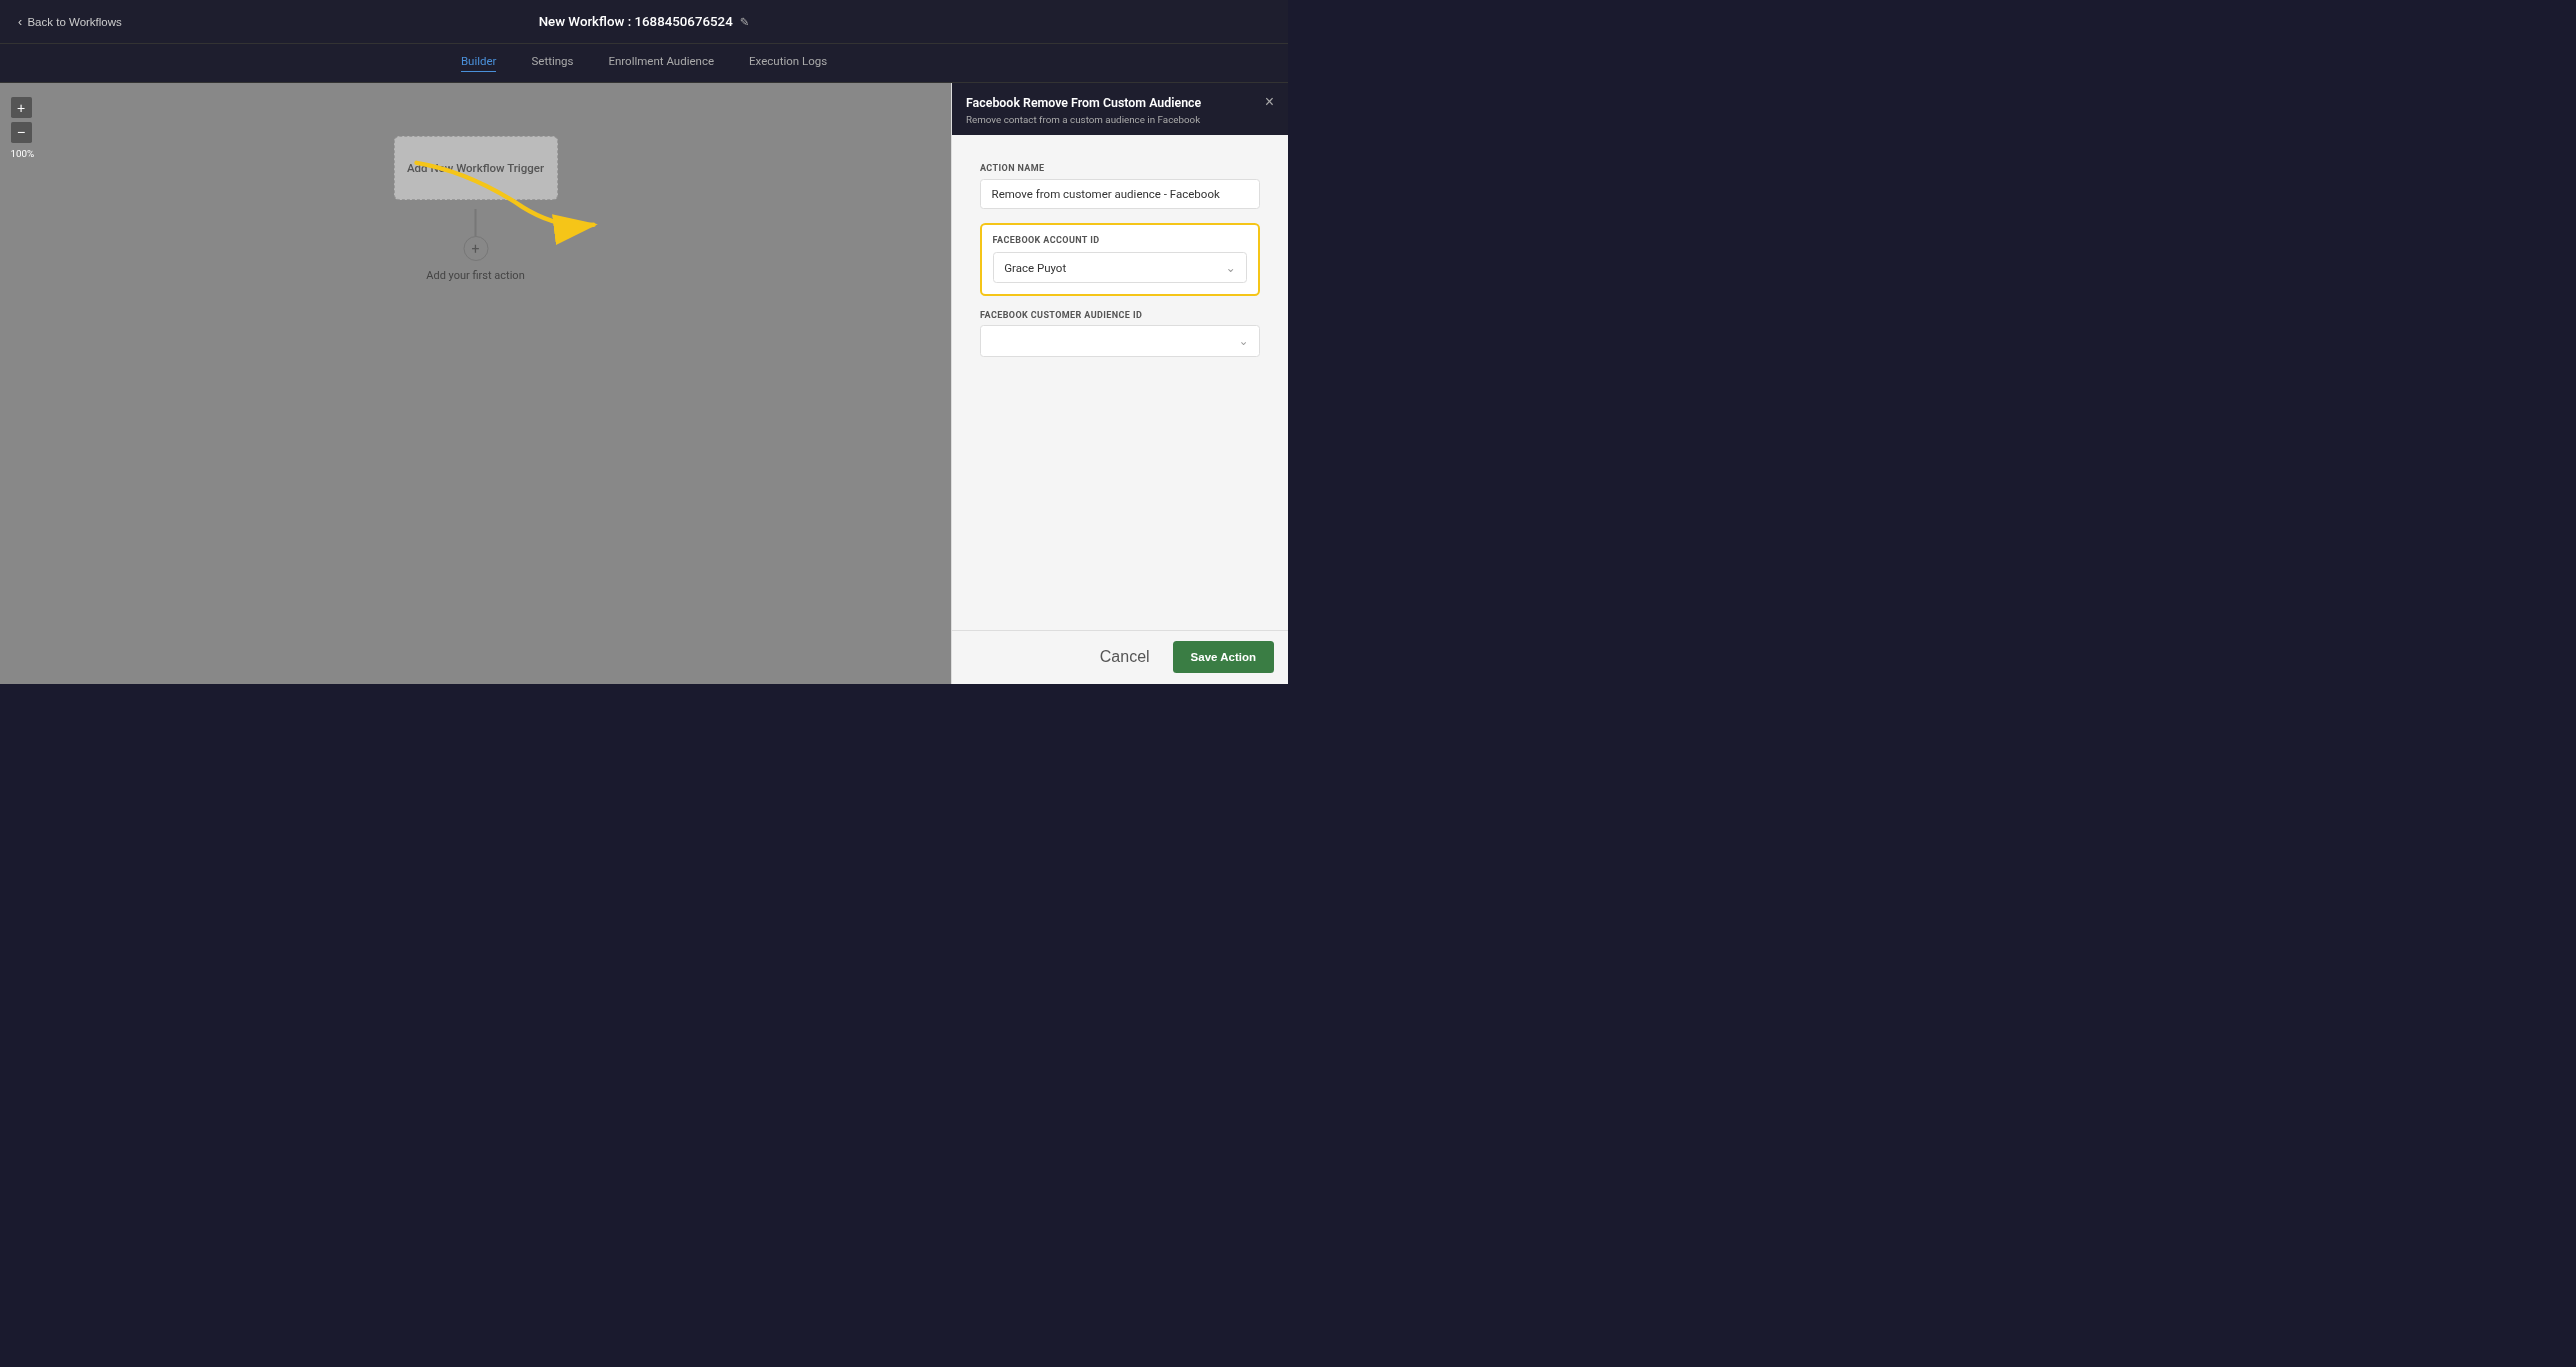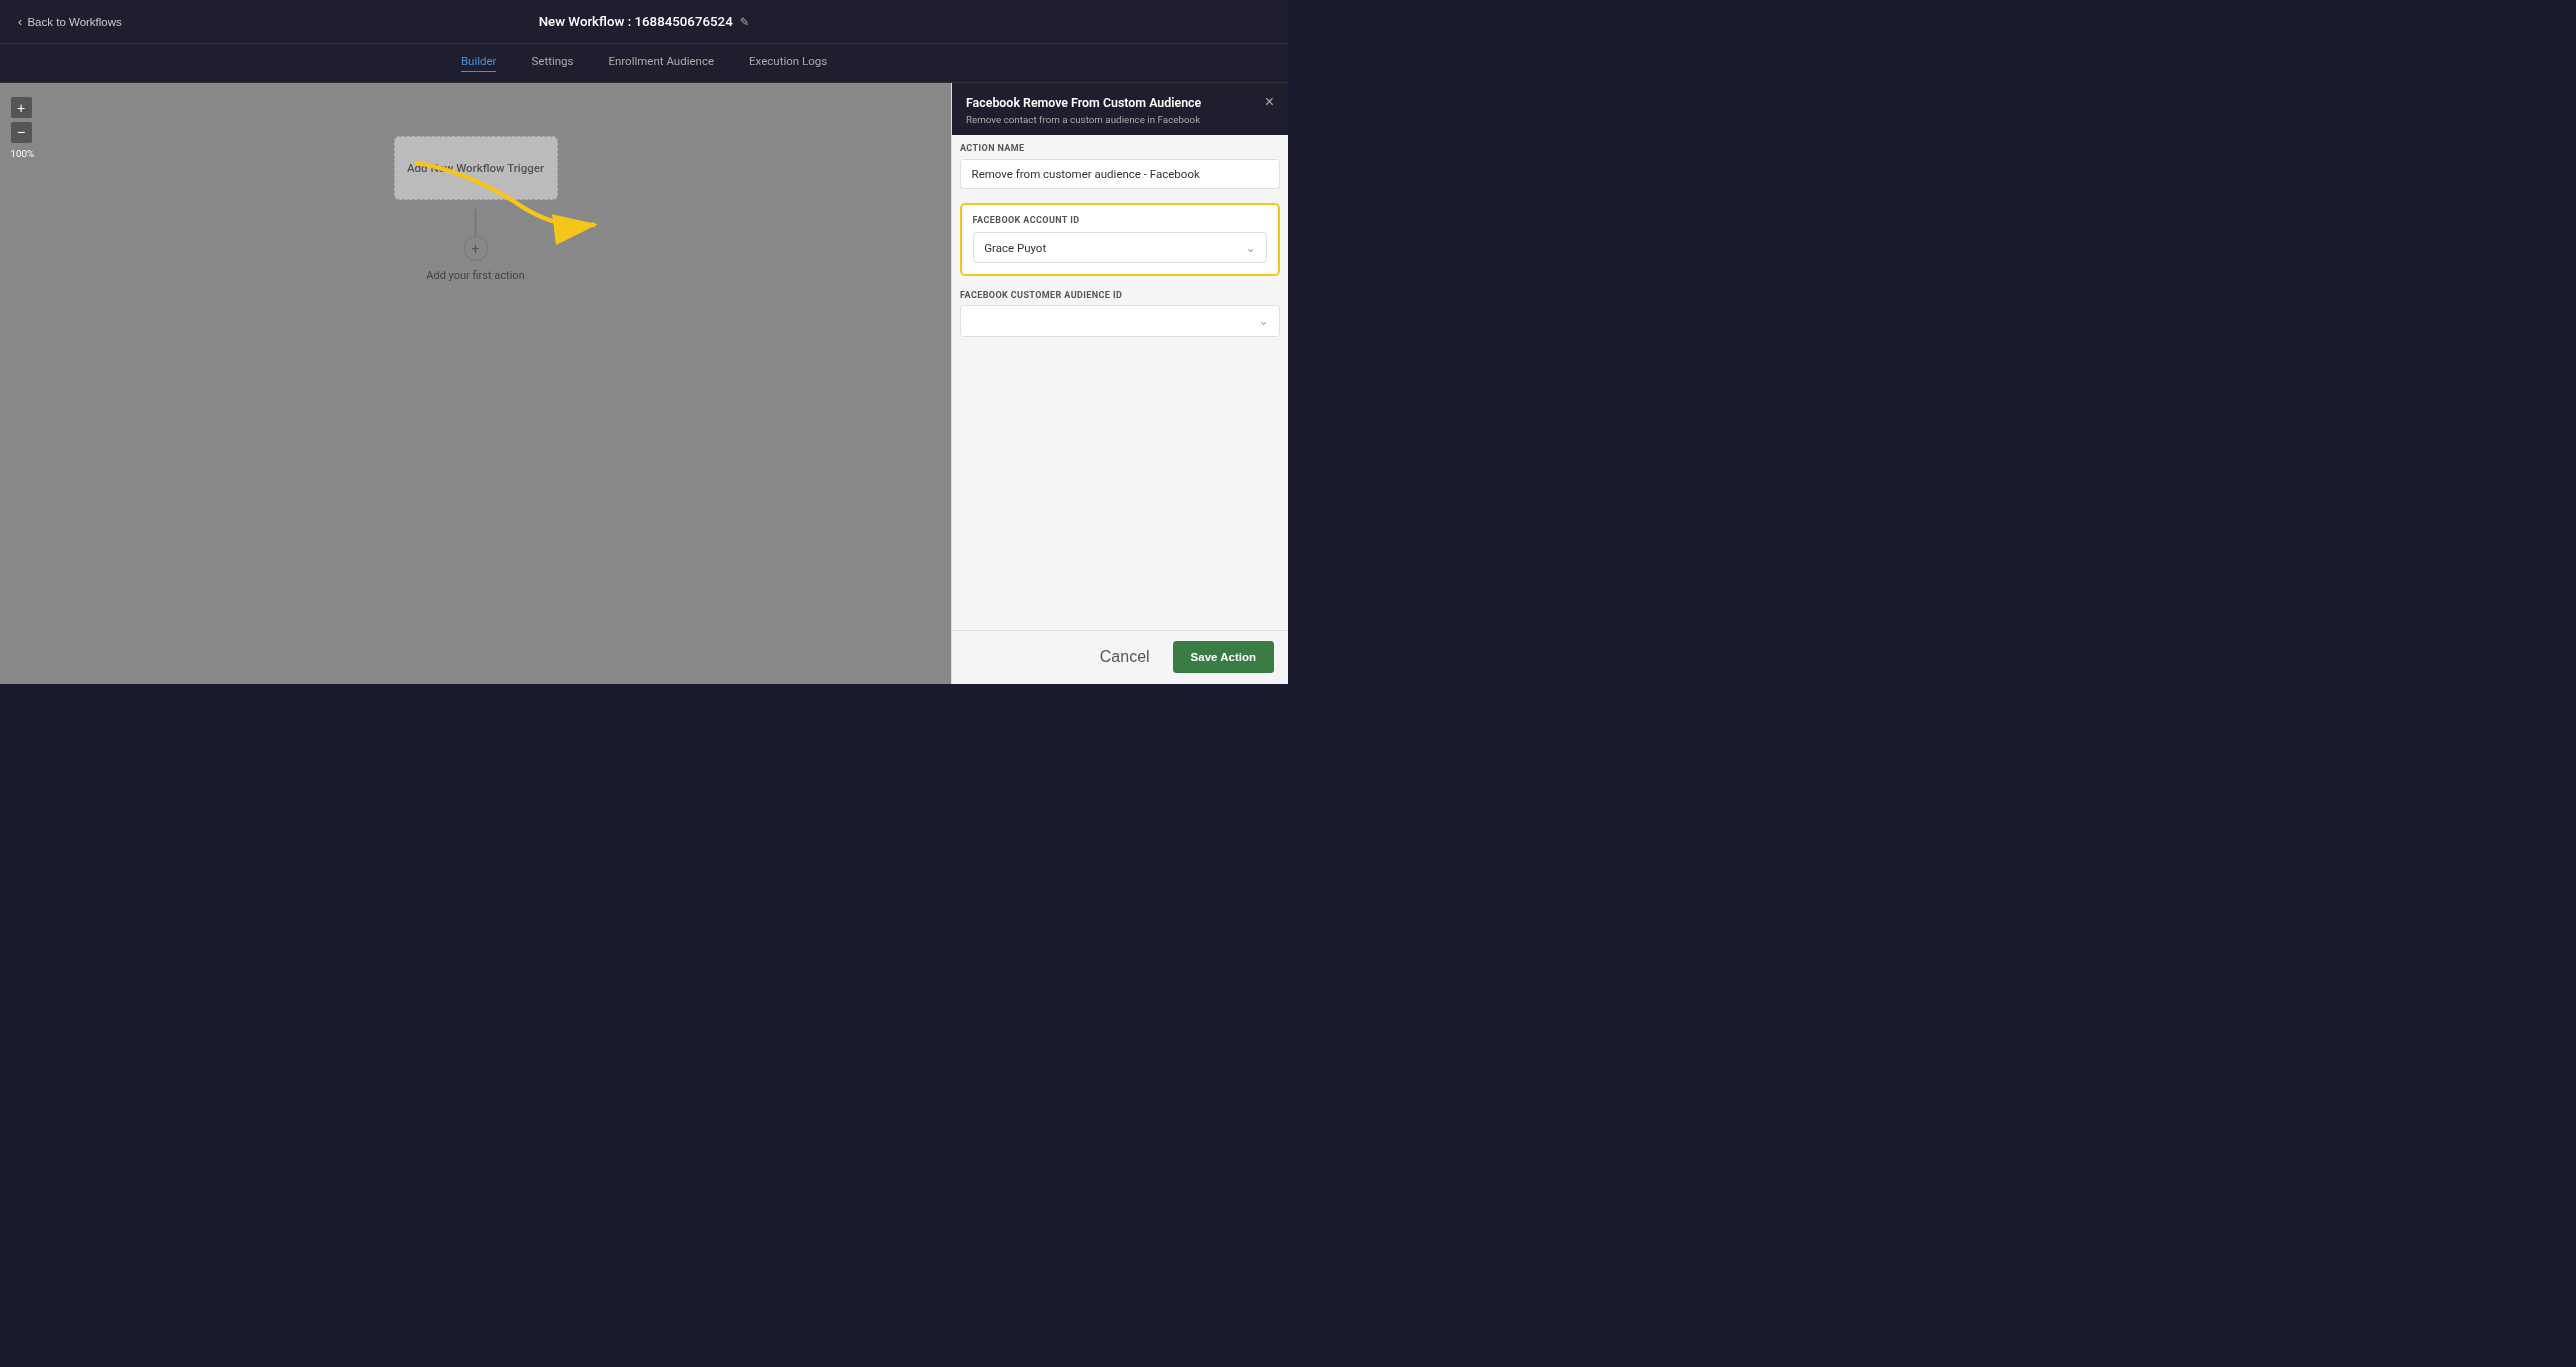--- a/index.html
+++ b/index.html
@@ -235,21 +235,21 @@
       color: #aaa;
       font-size: 16px;
       cursor: pointer;
       line-height: 1;
       padding: 0;
       margin-top: -1.8px;
     }
 
     .panel-body {
       flex: 1;
-      padding: 8px;
+      padding: 28px;
       overflow-y: auto;
     }
 
     .field-label {
       font-size: 9px;
       font-weight: 700;
       color: #555;
       letter-spacing: 0.4px;
       text-transform: uppercase;
       margin-bottom: 5.3px;

